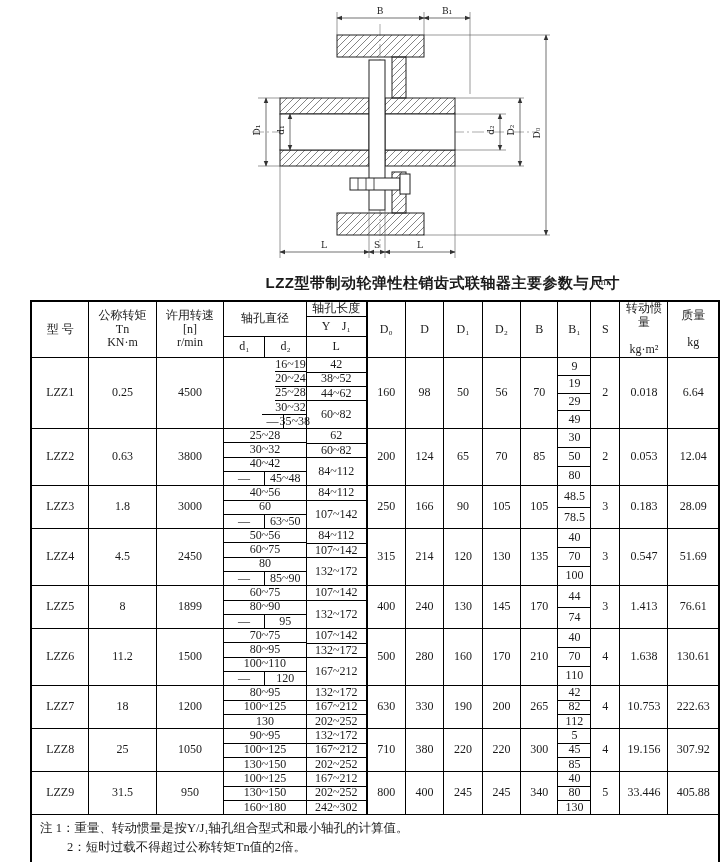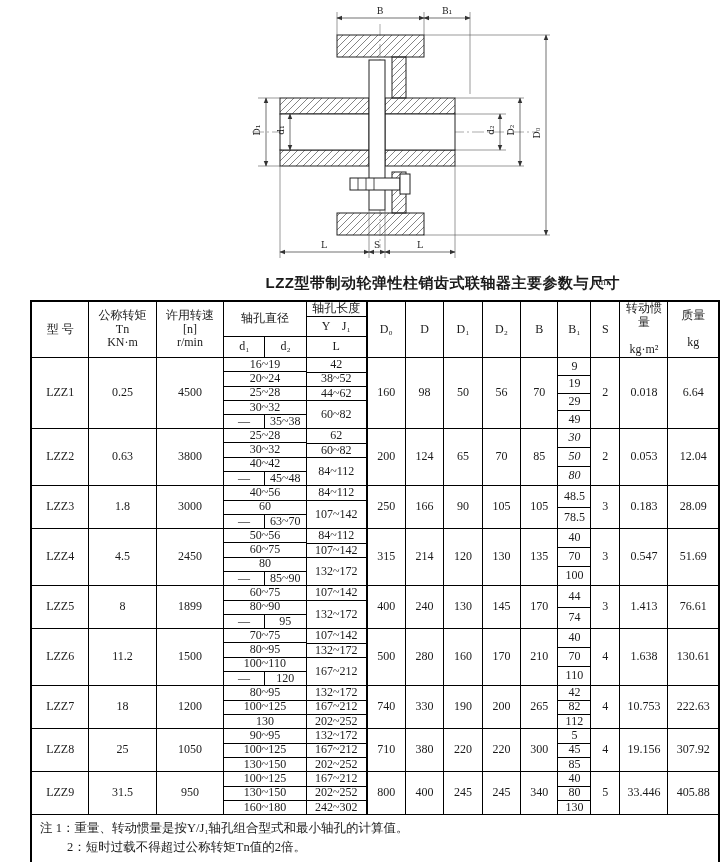--- a/index.html
+++ b/index.html
@@ -180,21 +180,21 @@
         <th class="hdr">d₂</th>
         <th class="hdr">L</th>
       </tr>
     </thead>
     <tbody>
         <tr>
           <td>LZZ1</td>
           <td>0.25</td>
           <td>4500</td>
           <td colspan="2" class="stackcell">
-            <div class="stack" style="height: 70px;">
+            <div class="stack" style="height: 70px; align-items: flex-end;">
               <div class="stack-row">16~19</div>
               <div class="stack-row">20~24</div>
               <div class="stack-row">25~28</div>
               <div class="stack-row">30~32</div>
               <div class="stack-row split">
                 <div class="half left">—</div>
                 <div class="half right">35~38</div>
               </div>
             </div>
           </td>
@@ -244,41 +244,41 @@
               <div class="stack-row" style="flex-grow: 1;">60~82</div>
               <div class="stack-row" style="flex-grow: 2;">84~112</div>
             </div>
           </td>
           <td class="thick-left">200</td>
           <td>124</td>
           <td>65</td>
           <td>70</td>
           <td>85</td>
           <td class="stackcell">
-            <div class="stack" style="height: 56px; font-style: italic;">
+            <div class="stack" style="height: 56px;">
               <div class="stack-row">30</div>
               <div class="stack-row">50</div>
               <div class="stack-row">80</div>
             </div>
           </td>
           <td>2</td>
           <td>0.053</td>
           <td>12.04</td>
         </tr>
         <tr>
           <td>LZZ3</td>
           <td>1.8</td>
           <td>3000</td>
           <td colspan="2" class="stackcell">
             <div class="stack" style="height: 42px;">
               <div class="stack-row">40~56</div>
               <div class="stack-row">60</div>
               <div class="stack-row split">
                 <div class="half left">—</div>
-                <div class="half right">63~70</div>
+                <div class="half right">63~50</div>
               </div>
             </div>
           </td>
           <td class="stackcell">
             <div class="stack" style="height: 42px;">
               <div class="stack-row" style="flex-grow: 1;">84~112</div>
               <div class="stack-row" style="flex-grow: 2;">107~142</div>
             </div>
           </td>
           <td class="thick-left">250</td>
@@ -418,21 +418,21 @@
               <div class="stack-row">130</div>
             </div>
           </td>
           <td class="stackcell">
             <div class="stack" style="height: 42px;">
               <div class="stack-row" style="flex-grow: 1;">132~172</div>
               <div class="stack-row" style="flex-grow: 1;">167~212</div>
               <div class="stack-row" style="flex-grow: 1;">202~252</div>
             </div>
           </td>
-          <td class="thick-left">740</td>
+          <td class="thick-left">630</td>
           <td>330</td>
           <td>190</td>
           <td>200</td>
           <td>265</td>
           <td class="stackcell">
             <div class="stack" style="height: 42px;">
               <div class="stack-row">42</div>
               <div class="stack-row">82</div>
               <div class="stack-row">112</div>
             </div>

